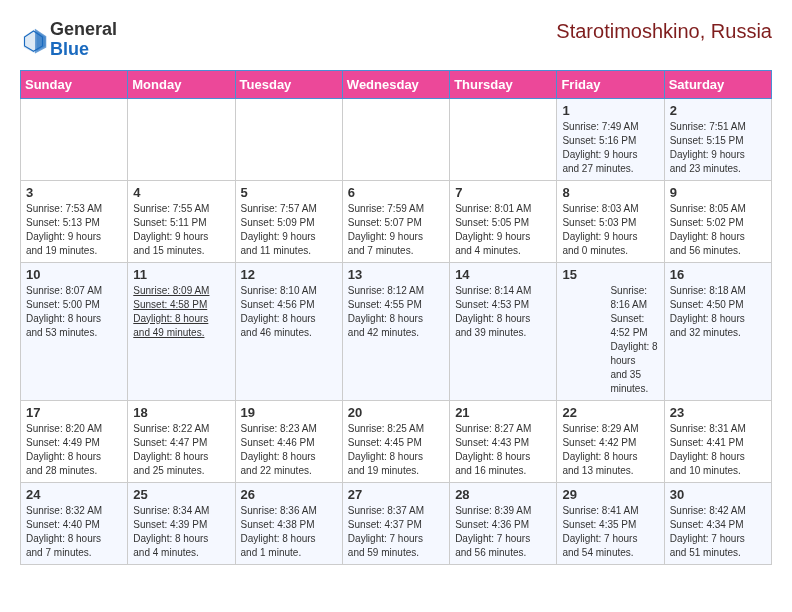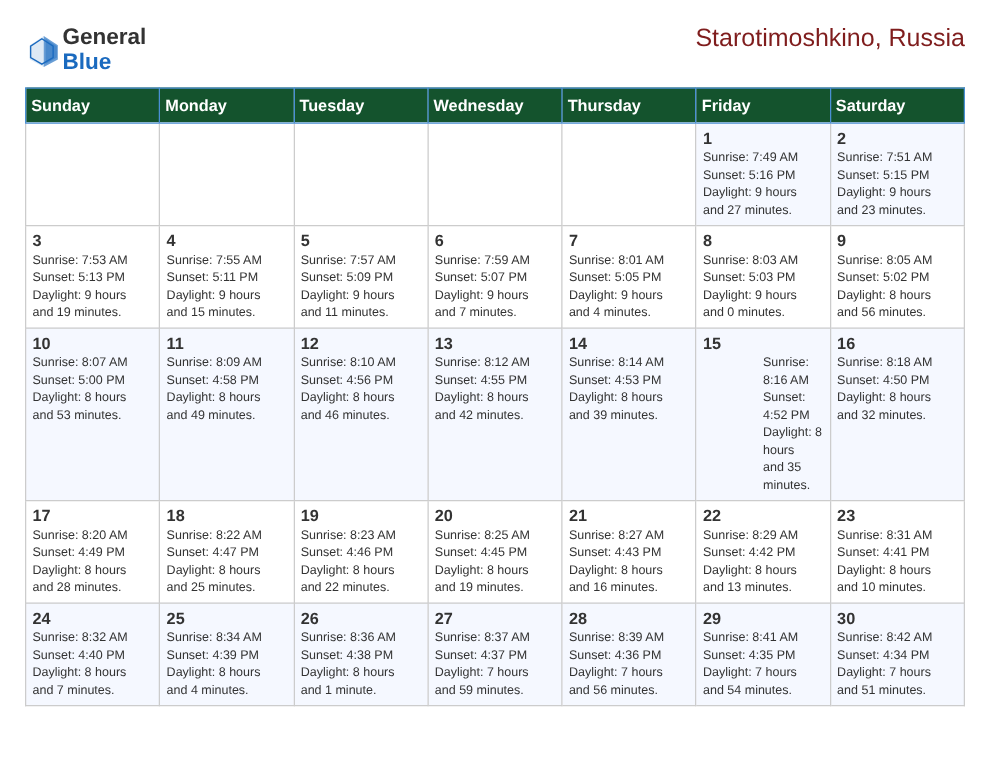--- a/index.html
+++ b/index.html
@@ -43,21 +43,21 @@
     .location {
       font-size: 20px;
       color: #7f1d1d;
     }
     table {
       width: 100%;
       border-collapse: collapse;
       table-layout: fixed;
     }
     thead tr {
-      background-color: #14532d;
+      background-color: #ec4899;
       color: #fff;
     }
     thead th {
       padding: 6px 4px;
       font-size: 13px;
       font-weight: bold;
       text-align: left;
       border: 1px solid #4a8fd4;
     }
     tbody tr {
@@ -201,21 +201,21 @@
       <tr>
         <td>
           <span class="day-num">10</span>
           <div class="day-info" style="white-space: pre-line;">Sunrise: 8:07 AM
 Sunset: 5:00 PM
 Daylight: 8 hours
 and 53 minutes.</div>
         </td>
         <td>
           <span class="day-num">11</span>
-          <div class="day-info" style="white-space: pre-line;">Sunrise: 8:09 AM
+          <div class="day-info" style="white-space: pre-line; text-decoration: underline;">Sunrise: 8:09 AM
 Sunset: 4:58 PM
 Daylight: 8 hours
 and 49 minutes.</div>
         </td>
         <td>
           <span class="day-num">12</span>
           <div class="day-info" style="white-space: pre-line;">Sunrise: 8:10 AM
 Sunset: 4:56 PM
 Daylight: 8 hours
 and 46 minutes.</div>

